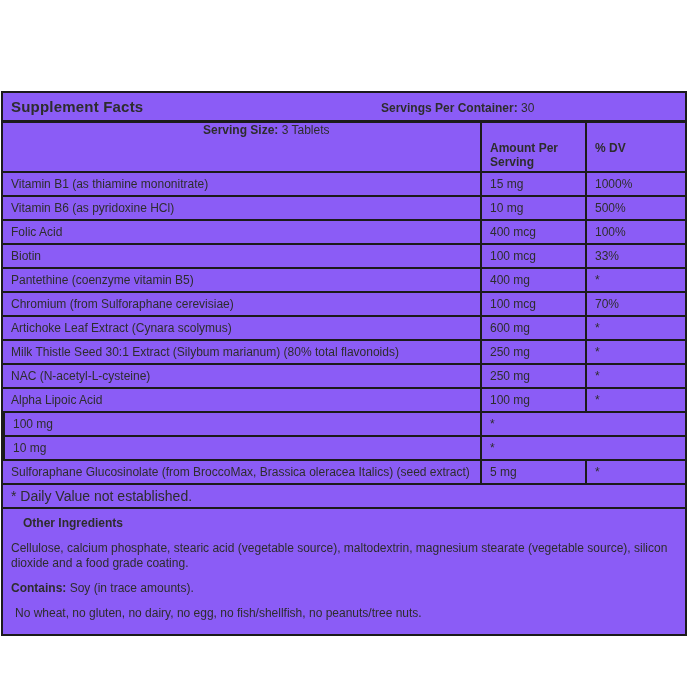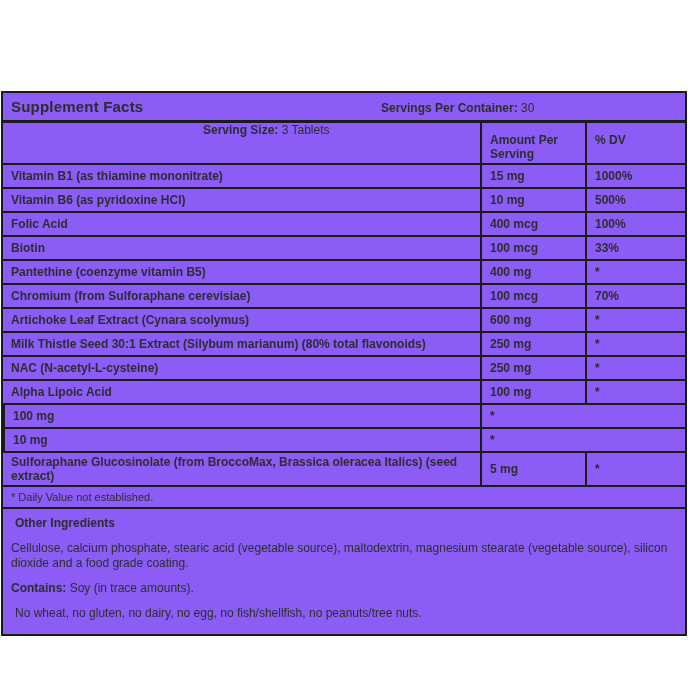--- a/index.html
+++ b/index.html
@@ -56,54 +56,53 @@
     grid-template-columns: 1fr 105px 100px;
     border-top: 2px solid #1b1b1b;
   }
   .col-header-row { border-top: 3px solid #1b1b1b; }
   .cell {
     padding: 2px 8px;
     font-size: 12px;
     display: flex;
     align-items: center;
     box-sizing: border-box;
-    font-weight: bold;
   }
   .col-header-row .cell {
     font-weight: bold;
     align-items: flex-start;
-    padding-top: 10px;
+    padding-top: 18px;
     min-height: 36px;
     line-height: 14px;
     display: block;
   }
   .amount-cell, .dv-cell { border-left: 2px solid #1b1b1b; }
   .ing-row .cell { min-height: 22px; }
 
   
   .footnote-row {
     border-top: 2px solid #1b1b1b;
-    font-size: 11px;
+    font-size: 14px;
     padding: 3px 8px;
     min-height: 22px;
     box-sizing: border-box;
     display: flex;
     align-items: center;
   }
 
   
   .other-section {
     border-top: 2px solid #1b1b1b;
     padding: 7px 8px 9px 8px;
     font-size: 12px;
     line-height: 15px;
   }
   .other-section .heading {
     font-weight: bold;
-    margin: 0 0 10px 4px;
+    margin: 0 0 10px 12px;
   }
   .other-section p { margin: 0 0 10px 0; }
   .other-section p:last-child { margin: 4px; }
 </style>
 </head>
 <body>
 
 <div class="label-wrap">
 
   <div class="sf-header">

